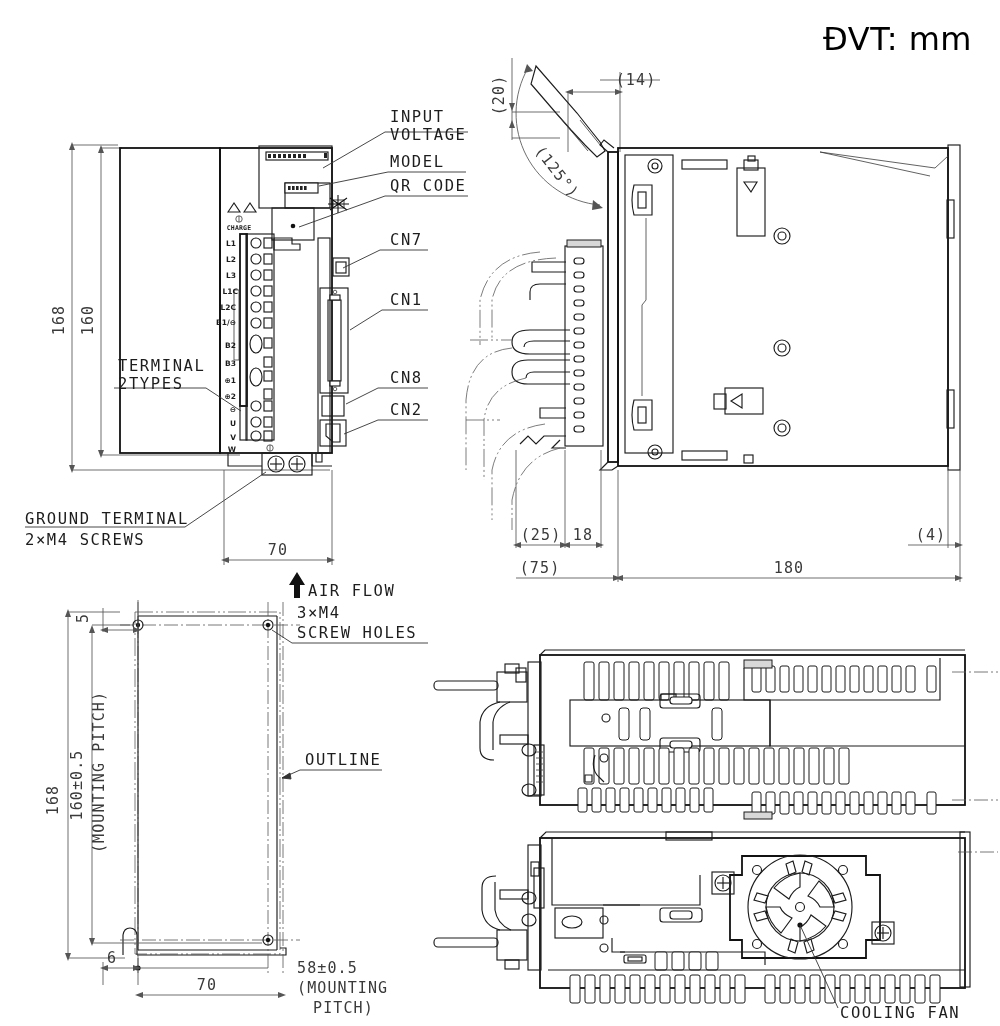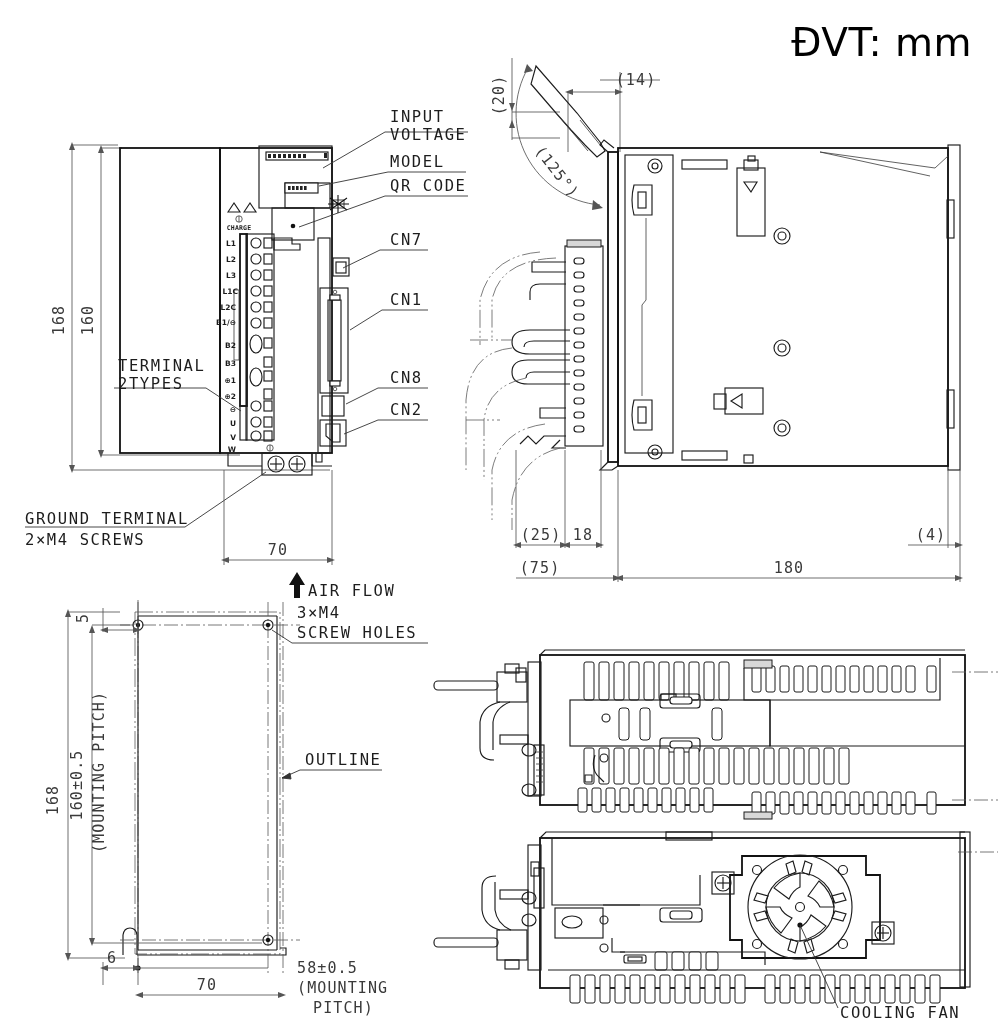--- a/index.html
+++ b/index.html
@@ -6,21 +6,21 @@
   html,body{margin:0;padding:0;background:#ffffff;}
   body{
     width:1000px;height:1026px;position:relative;overflow:hidden;
     font-family:"DejaVu Sans","Liberation Sans",sans-serif;
     color:#1a1a1a;
   }
   #stage{position:absolute;left:0;top:0;width:1000px;height:1026px;}
   svg{display:block;position:absolute;left:0;top:0;}
   .unit-note{
     position:absolute;right:28px;top:20px;
-    font-size:39px;letter-spacing:0.5px;color:#000;
+    font-size:32px;letter-spacing:0.5px;color:#000;
     font-family:"DejaVu Sans","Liberation Sans",sans-serif;
   }
   text{ font-family:"DejaVu Sans Mono","Liberation Mono",monospace; fill:#1d1d1d; }
   .lbl{ font-size:15.5px; letter-spacing:1.6px; }
   .dim{ font-size:15px; letter-spacing:1.1px; fill:#3a3a3a;}
   .tiny{ font-size:6.5px; letter-spacing:0.2px; font-weight:bold;}
   .term{ font-size:7.5px; font-weight:bold; letter-spacing:0px;
          font-family:"DejaVu Sans","Liberation Sans",sans-serif;}
   .obj{ fill:none; stroke:#1d1d1d; stroke-width:1.15; }
   .obj-th{ fill:none; stroke:#111; stroke-width:1.8; }

